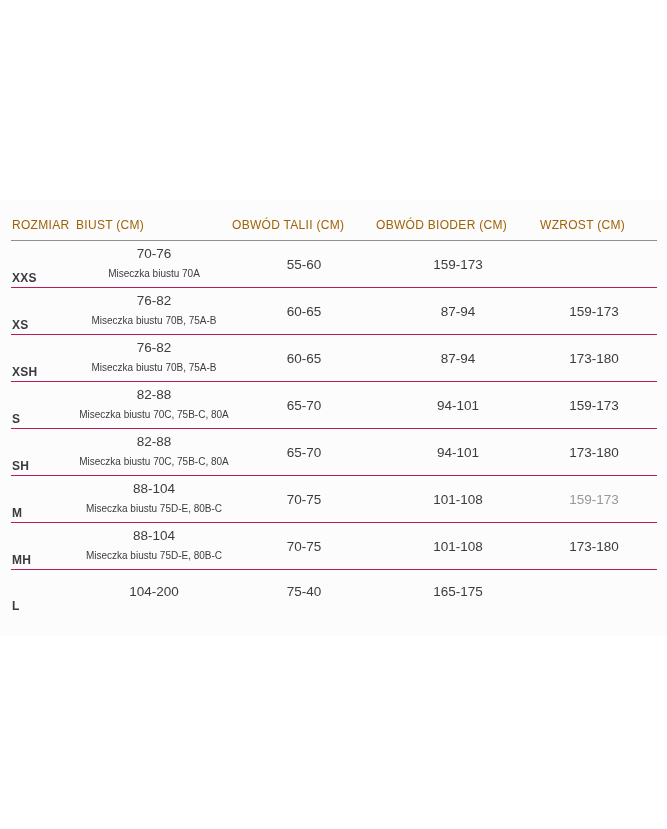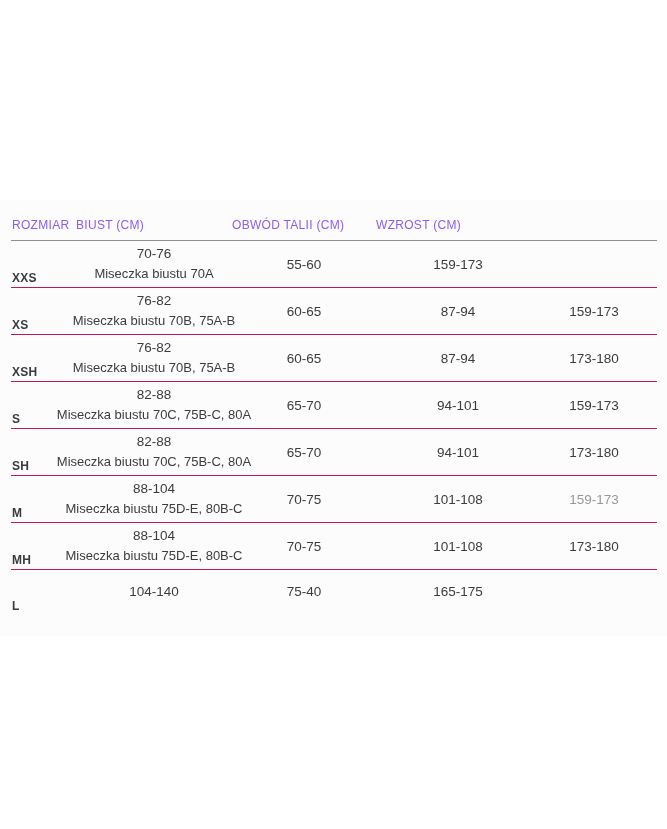--- a/index.html
+++ b/index.html
@@ -26,21 +26,21 @@
     margin-right: 10px;
   }
   .thead, .trow {
     display: grid;
     grid-template-columns: 65px 156px 144px 164px 108px;
     align-items: center;
   }
   .thead {
     height: 31px;
     border-bottom: 1px solid #909094;
-    color: #8b5cf6;
+    color: #a16207;
     font-size: 12px;
     letter-spacing: 0.3px;
     font-weight: 400;
   }
   .hc {
     text-align: left;
     white-space: nowrap;
   }
   .hc.first {
     text-align: left;
@@ -67,34 +67,35 @@
     margin-top: 28px;
   }
   .c-biust {
     display: flex;
     flex-direction: column;
     align-items: center;
     line-height: 20px;
     padding: 3px 0;
     text-align: center;
   }
-  .biust-cup { font-size: 13px; }
+  .biust-cup { font-size: 10px; }
   .muted { color: #97989C; }
 </style>
 </head>
 <body>
 
 <div class="page">
   <div class="widget">
     <div class="size-table">
 
       <div class="thead">
         <div class="hc first">ROZMIAR</div>
         <div class="hc">BIUST (CM)</div>
         <div class="hc">OBWÓD TALII (CM)</div>
+        <div class="hc">OBWÓD BIODER (CM)</div>
         <div class="hc">WZROST (CM)</div>
       </div>
 
       <div class="tbody">
   <div class="trow">
     <div class="cell c-rozmiar">XXS</div>
     <div class="cell c-biust">
       <div class="biust-range">70-76</div>
       <div class="biust-cup">Miseczka biustu 70A</div>
     </div>
@@ -164,21 +165,21 @@
       <div class="biust-cup">Miseczka biustu 75D-E, 80B-C</div>
     </div>
     <div class="cell c-talia">70-75</div>
     <div class="cell c-bioder">101-108</div>
     <div class="cell c-wzrost">173-180</div>
   </div>
 
   <div class="trow">
     <div class="cell c-rozmiar">L</div>
     <div class="cell c-biust">
-      <div class="biust-range">104-140</div>
+      <div class="biust-range">104-200</div>
     </div>
     <div class="cell c-talia">75-40</div>
     <div class="cell c-wzrost">165-175</div>
   </div>
 </div>
 
     </div>
   </div>
 </div>
 

